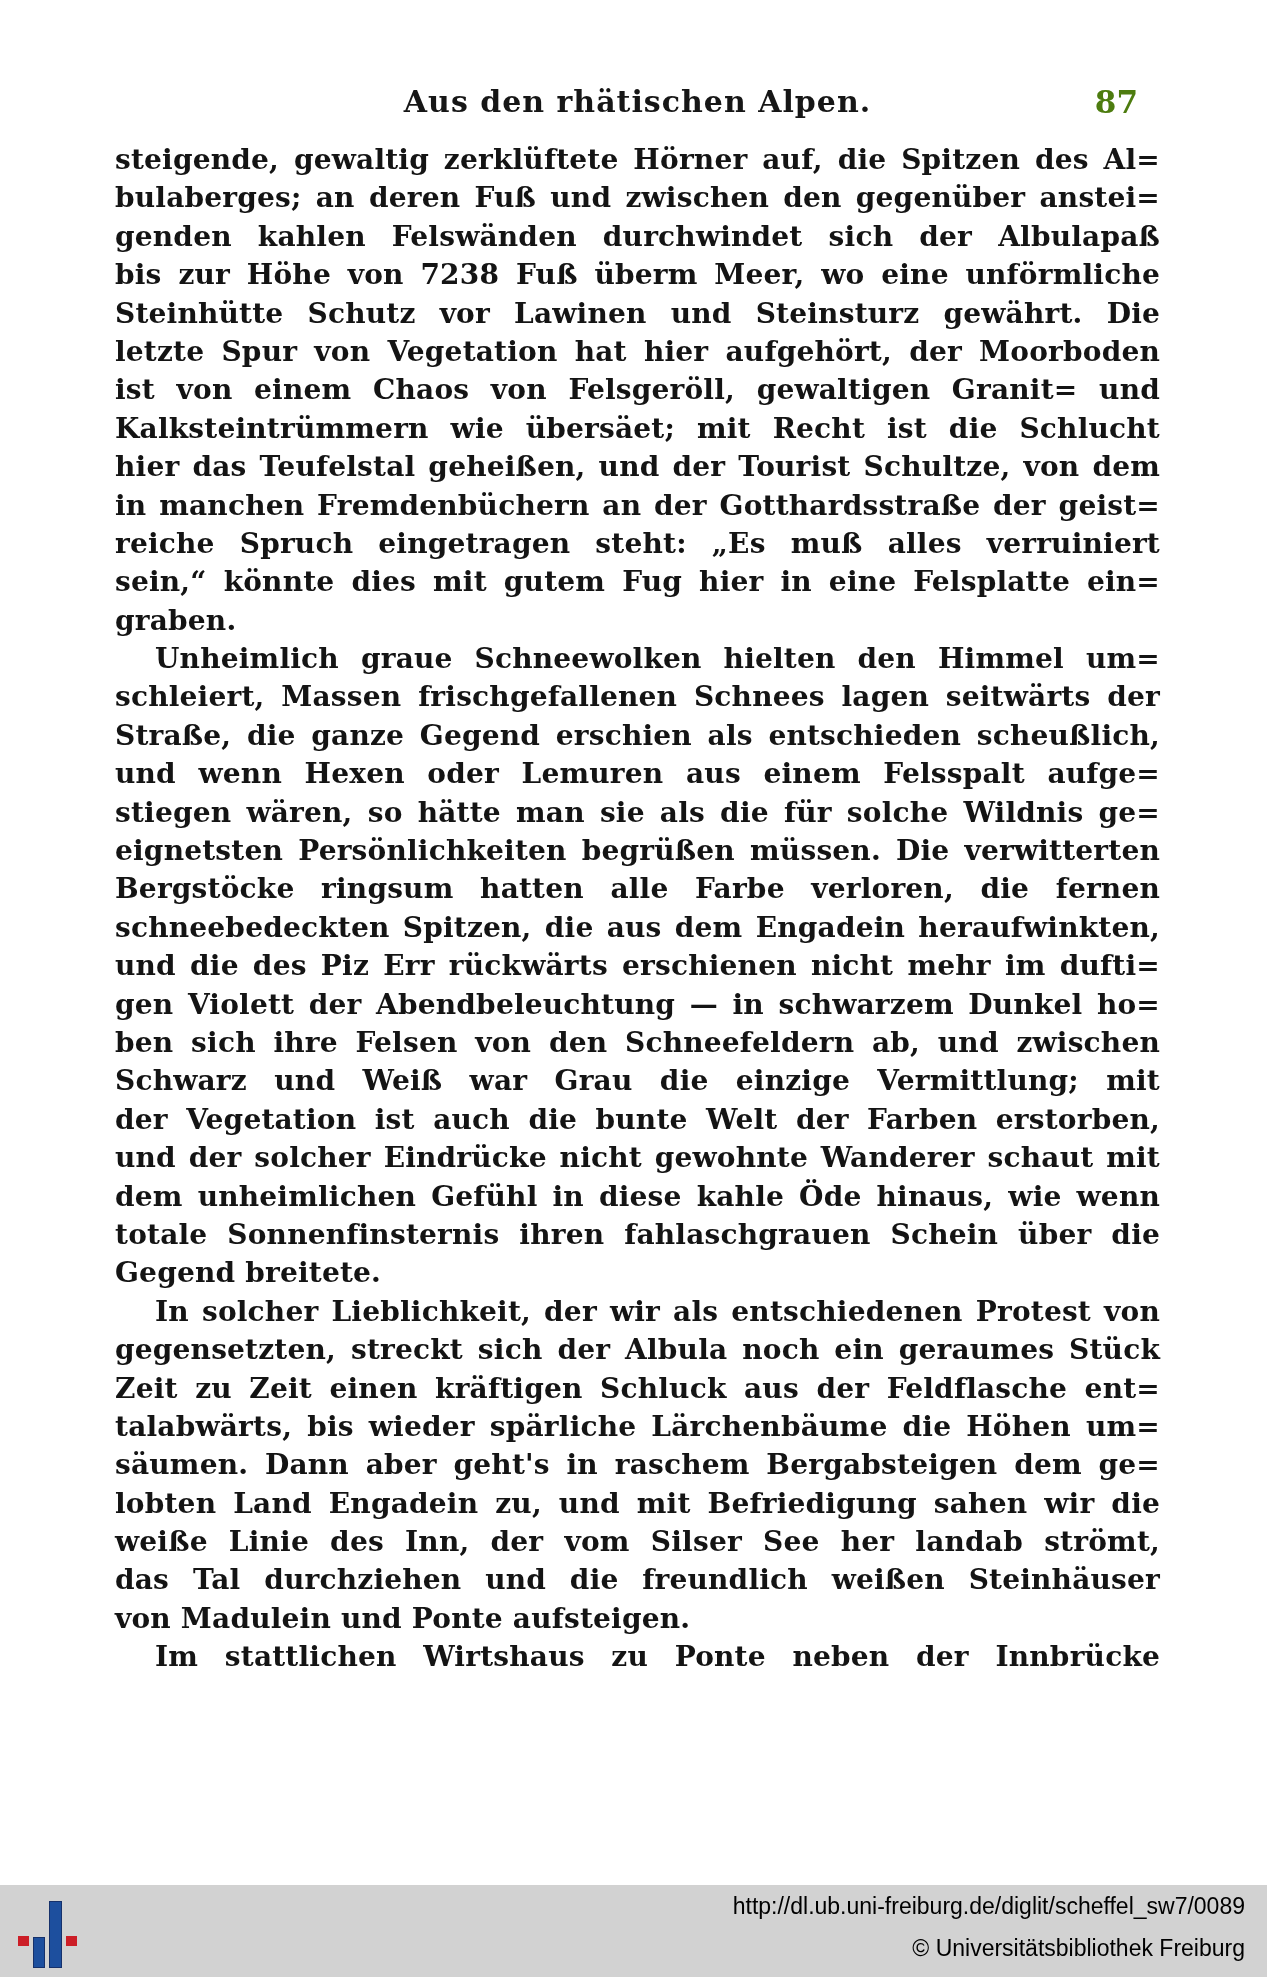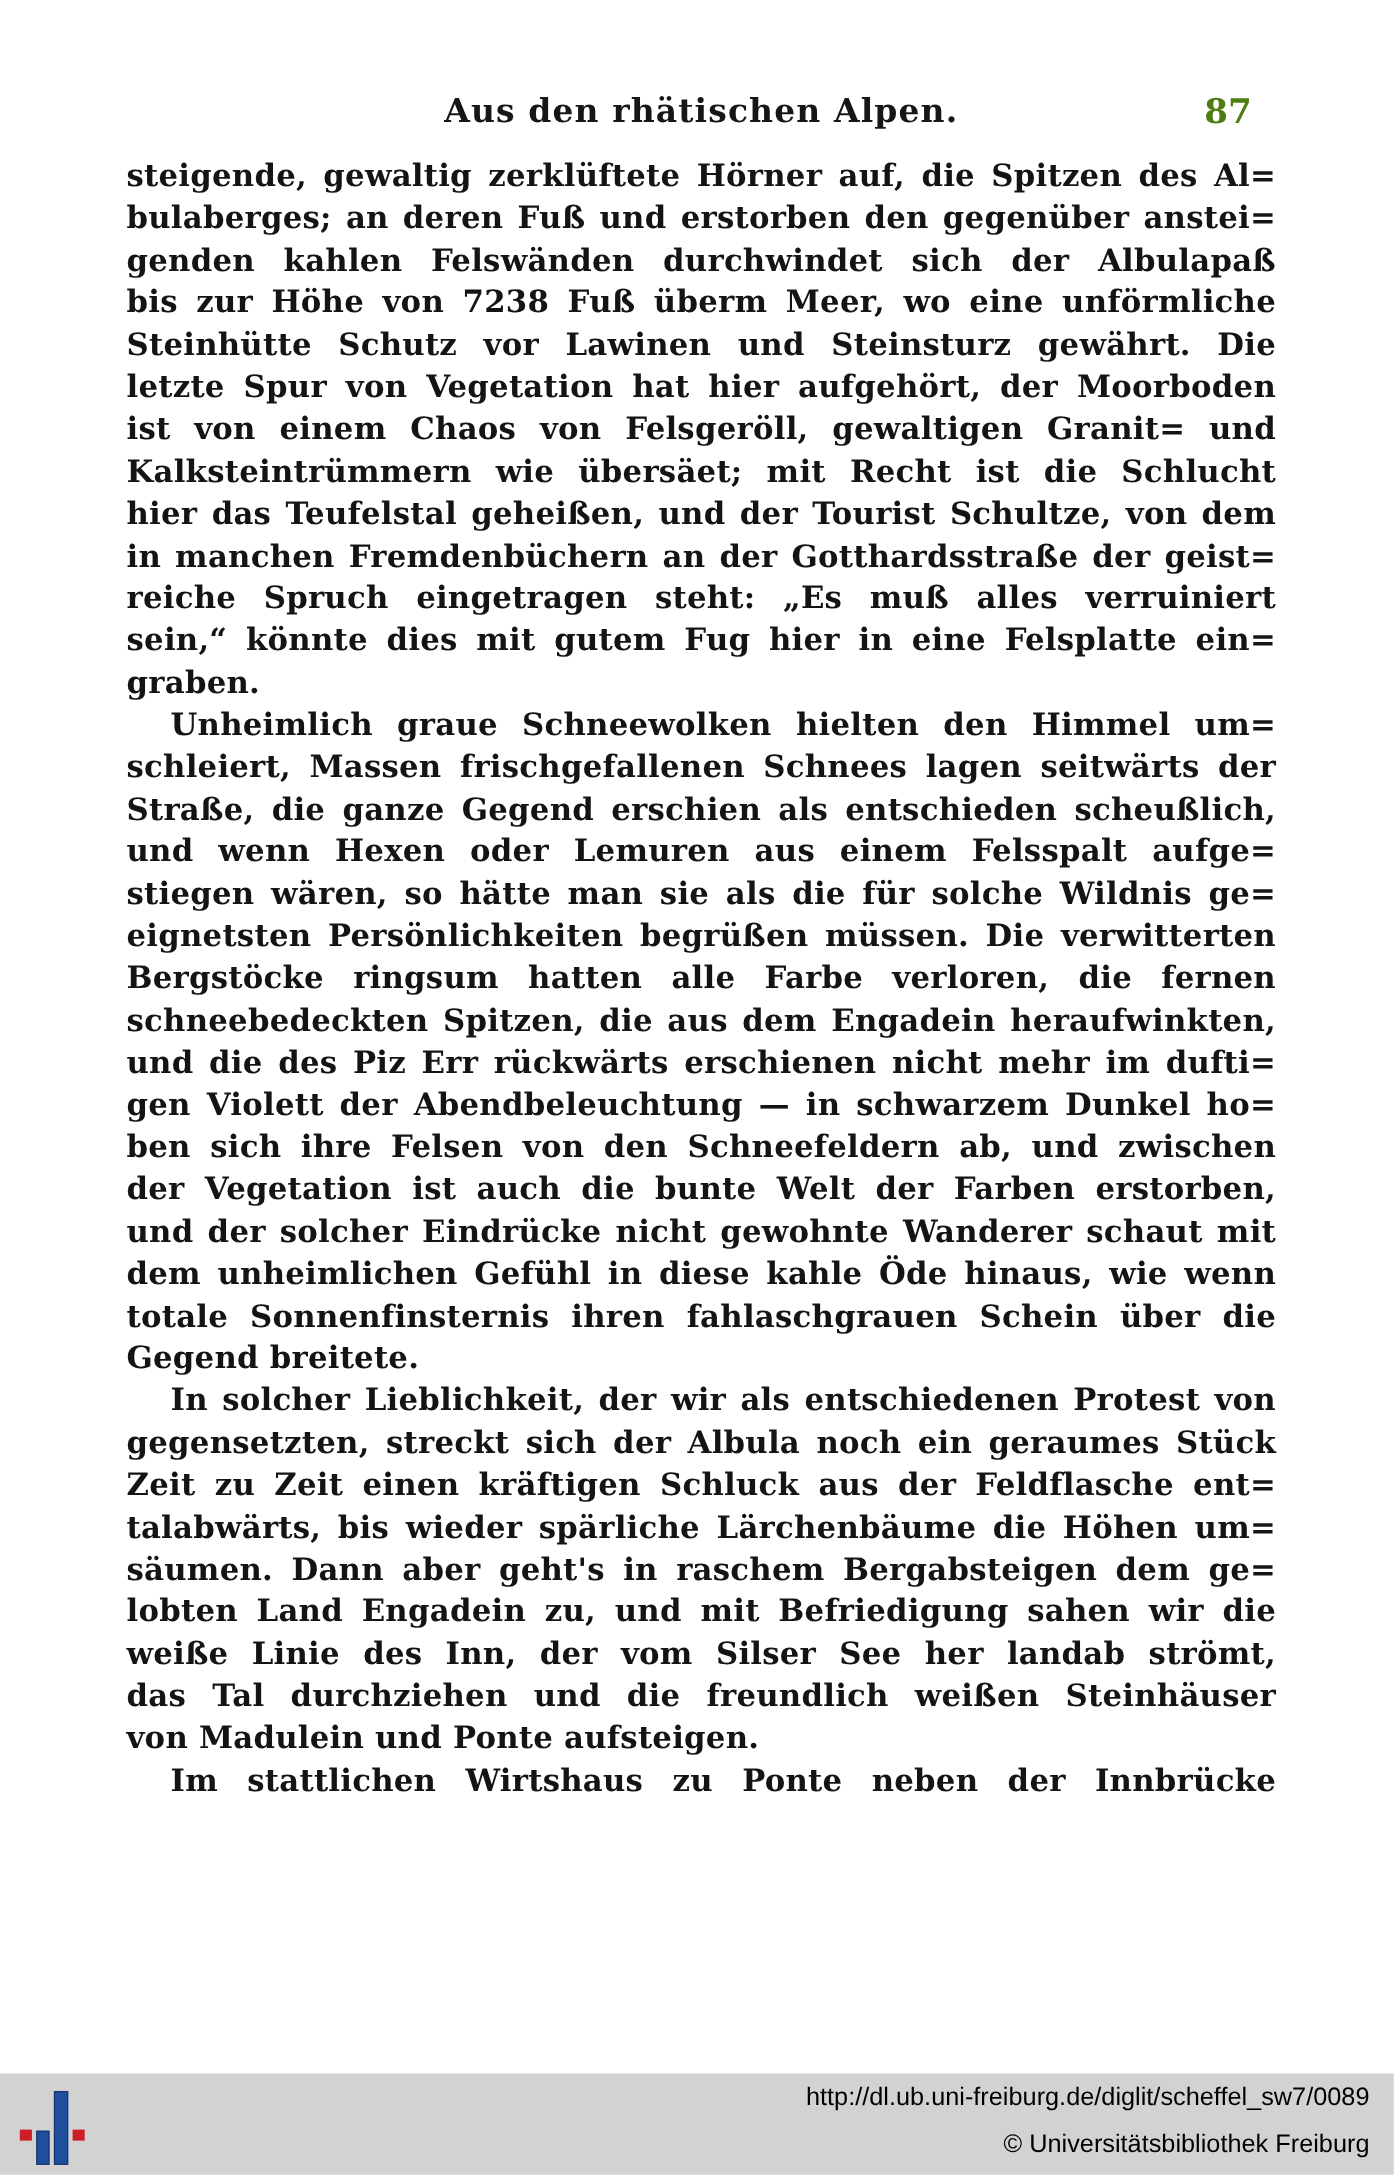--- a/index.html
+++ b/index.html
@@ -93,21 +93,21 @@
 <div class="page">
 
   <div class="header">
     <span class="running-title">Aus den rhätischen Alpen.</span>
     <span class="page-number">87</span>
   </div>
 
   <div class="body-text" id="paragraphs-container">
       <div class="paragraph">
         <div class="line">steigende, gewaltig zerklüftete Hörner auf, die Spitzen des Al=</div>
-        <div class="line">bulaberges; an deren Fuß und erstorben den gegenüber anstei=</div>
+        <div class="line">bulaberges; an deren Fuß und zwischen den gegenüber anstei=</div>
         <div class="line">genden kahlen Felswänden durchwindet sich der Albulapaß</div>
         <div class="line">bis zur Höhe von 7238 Fuß überm Meer, wo eine unförmliche</div>
         <div class="line">Steinhütte Schutz vor Lawinen und Steinsturz gewährt.  Die</div>
         <div class="line">letzte Spur von Vegetation hat hier aufgehört, der Moorboden</div>
         <div class="line">ist von einem Chaos von Felsgeröll, gewaltigen Granit= und</div>
         <div class="line">Kalksteintrümmern wie übersäet; mit Recht ist die Schlucht</div>
         <div class="line">hier das Teufelstal geheißen, und der Tourist Schultze, von dem</div>
         <div class="line">in manchen Fremdenbüchern an der Gotthardsstraße der geist=</div>
         <div class="line">reiche Spruch eingetragen steht: „Es muß alles verruiniert</div>
         <div class="line">sein,“ könnte dies mit gutem Fug hier in eine Felsplatte ein=</div>
@@ -118,20 +118,21 @@
         <div class="line">schleiert, Massen frischgefallenen Schnees lagen seitwärts der</div>
         <div class="line">Straße, die ganze Gegend erschien als entschieden scheußlich,</div>
         <div class="line">und wenn Hexen oder Lemuren aus einem Felsspalt aufge=</div>
         <div class="line">stiegen wären, so hätte man sie als die für solche Wildnis ge=</div>
         <div class="line">eignetsten Persönlichkeiten begrüßen müssen.  Die verwitterten</div>
         <div class="line">Bergstöcke ringsum hatten alle Farbe verloren, die fernen</div>
         <div class="line">schneebedeckten Spitzen, die aus dem Engadein heraufwinkten,</div>
         <div class="line">und die des Piz Err rückwärts erschienen nicht mehr im dufti=</div>
         <div class="line">gen Violett der Abendbeleuchtung — in schwarzem Dunkel ho=</div>
         <div class="line">ben sich ihre Felsen von den Schneefeldern ab, und zwischen</div>
+        <div class="line">Schwarz und Weiß war Grau die einzige Vermittlung; mit</div>
         <div class="line">der Vegetation ist auch die bunte Welt der Farben erstorben,</div>
         <div class="line">und der solcher Eindrücke nicht gewohnte Wanderer schaut mit</div>
         <div class="line">dem unheimlichen Gefühl in diese kahle Öde hinaus, wie wenn</div>
         <div class="line">totale Sonnenfinsternis ihren fahlaschgrauen Schein über die</div>
         <div class="line last">Gegend breitete.</div>
       </div>
       <div class="paragraph">
         <div class="line indent">In solcher Lieblichkeit, der wir als entschiedenen Protest von</div>
         <div class="line">gegensetzten, streckt sich der Albula noch ein geraumes Stück</div>
         <div class="line">Zeit zu Zeit einen kräftigen Schluck aus der Feldflasche ent=</div>

